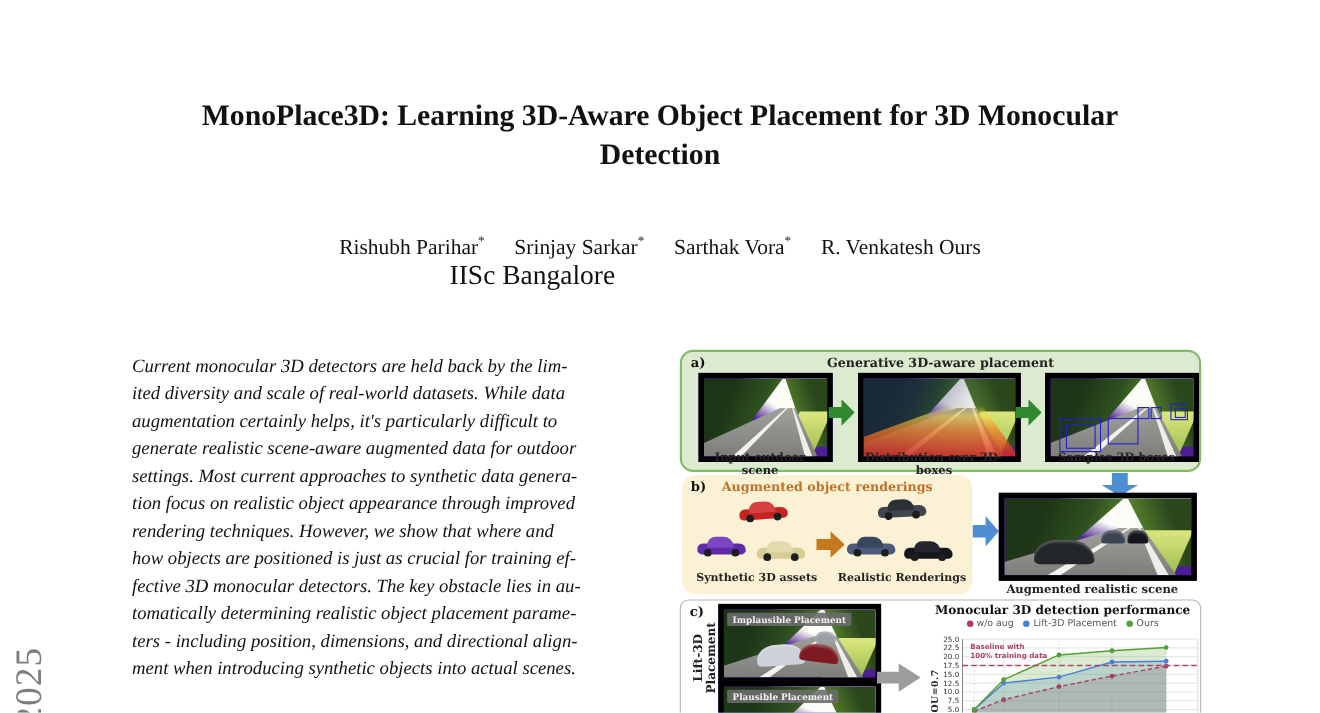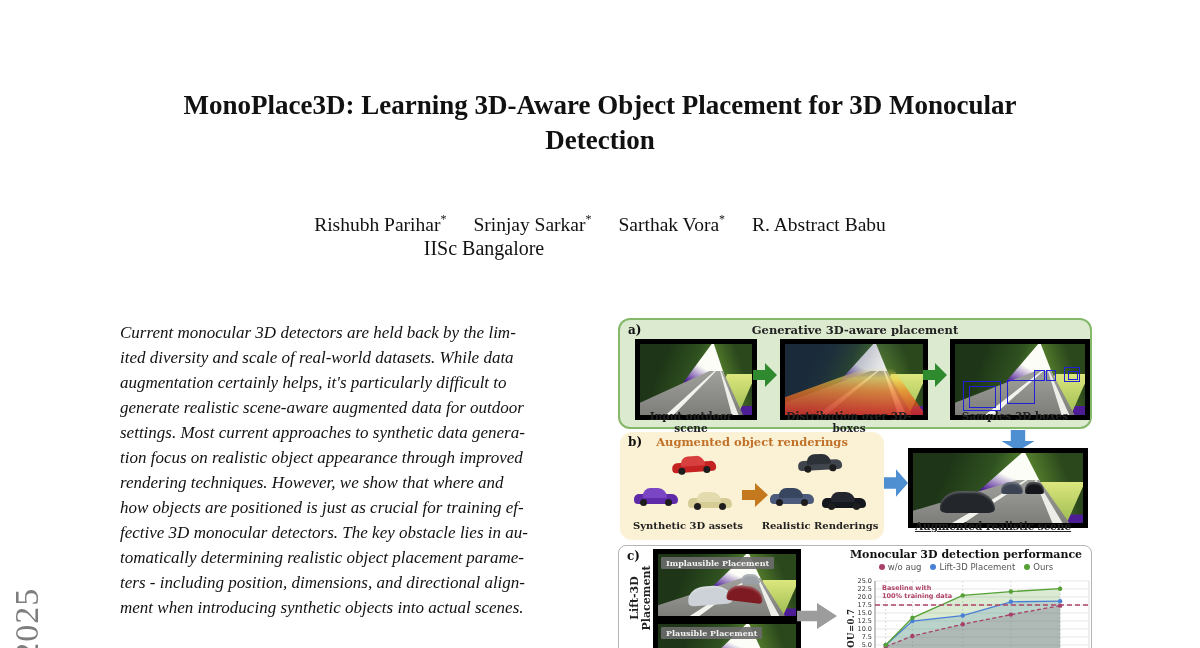--- a/index.html
+++ b/index.html
@@ -10,21 +10,21 @@
   .watermark{position:absolute;left:8px;top:292px;height:600px;width:44px;
     writing-mode:vertical-rl;transform:rotate(180deg);font-size:34px;color:#7d7d7d;
     font-family:"Liberation Serif",serif;letter-spacing:1px;}
 
   
   .title{position:absolute;top:88px;left:0;width:1200px;margin:0;text-align:center;
     font-size:27px;font-weight:bold;line-height:35px;white-space:pre-line;}
   .authors{position:absolute;top:212px;left:0;width:1200px;display:flex;
     justify-content:center;gap:27px;font-size:19.5px;}
   .authors sup{font-size:12px;}
-  .affiliation{position:absolute;top:237px;left:0;width:968px;text-align:center;font-size:20px;}
+  .affiliation{position:absolute;top:237px;left:0;width:968px;text-align:center;font-size:25px;}
 
   
   .abs-col{position:absolute;left:120px;top:320px;width:460px;}
   .abs-head{text-align:center;font-weight:bold;font-size:21px;margin:0 0 16px 0;}
   .abs-text{margin:0;font-style:italic;font-size:17px;line-height:25px;white-space:pre-line;
     text-align:justify;}
 
   
   .fig{position:absolute;left:618px;top:318px;width:474px;height:330px;
     font-family:"DejaVu Serif",serif;}
@@ -104,21 +104,21 @@
 
   <div class="watermark">[cs.CV]  10 Apr 2025</div>
 
   <h1 class="title">MonoPlace3D: Learning 3D-Aware Object Placement for 3D Monocular
 Detection</h1>
 
   <div class="authors">
     <span class="author"><span>Rishubh Parihar</span><sup>*</sup></span>
     <span class="author"><span>Srinjay Sarkar</span><sup>*</sup></span>
     <span class="author"><span>Sarthak Vora</span><sup>*</sup></span>
-    <span class="author"><span>R. Abstract Babu</span><sup></sup></span>
+    <span class="author"><span>R. Venkatesh Ours</span><sup></sup></span>
   </div>
   <div class="affiliation">IISc Bangalore</div>
 
   <div class="abs-col">
     <p class="abs-text">Current monocular 3D detectors are held back by the lim-
 ited diversity and scale of real-world datasets. While data
 augmentation certainly helps, it's particularly difficult to
 generate realistic scene-aware augmented data for outdoor
 settings. Most current approaches to synthetic data genera-
 tion focus on realistic object appearance through improved
@@ -235,21 +235,21 @@
         <i class="tl"></i>
         <i class="tr"></i>
         <i class="gr"></i>
         <i class="rd"></i>
         <i class="ln"></i>
         <i class="el"></i>
       <span class="car" style="left:16%;bottom:14%;width:32%;height:32%;background:#23262b;"></span>
       <span class="car" style="left:52%;bottom:42%;width:13%;height:17%;background:#3c4352;"></span>
       <span class="car" style="left:66%;bottom:42%;width:11%;height:16%;background:#14161c;"></span>
     </div>
-    <div class="cap" style="left:290px;top:202px;width:170px;text-decoration:underline;">Augmented realistic scene</div>
+    <div class="cap" style="left:290px;top:212px;width:170px;">Augmented realistic scene</div>
 
     <div class="panel panel-c">
       <span class="plabel">c)</span>
       <div class="side-label">Lift-3D
 Placement</div>
 
       <div class="scene" style="left:34px;top:3px;width:138px;height:62px;">
         <i class="sky"></i>
           <i class="tl"></i>
           <i class="tr"></i>

